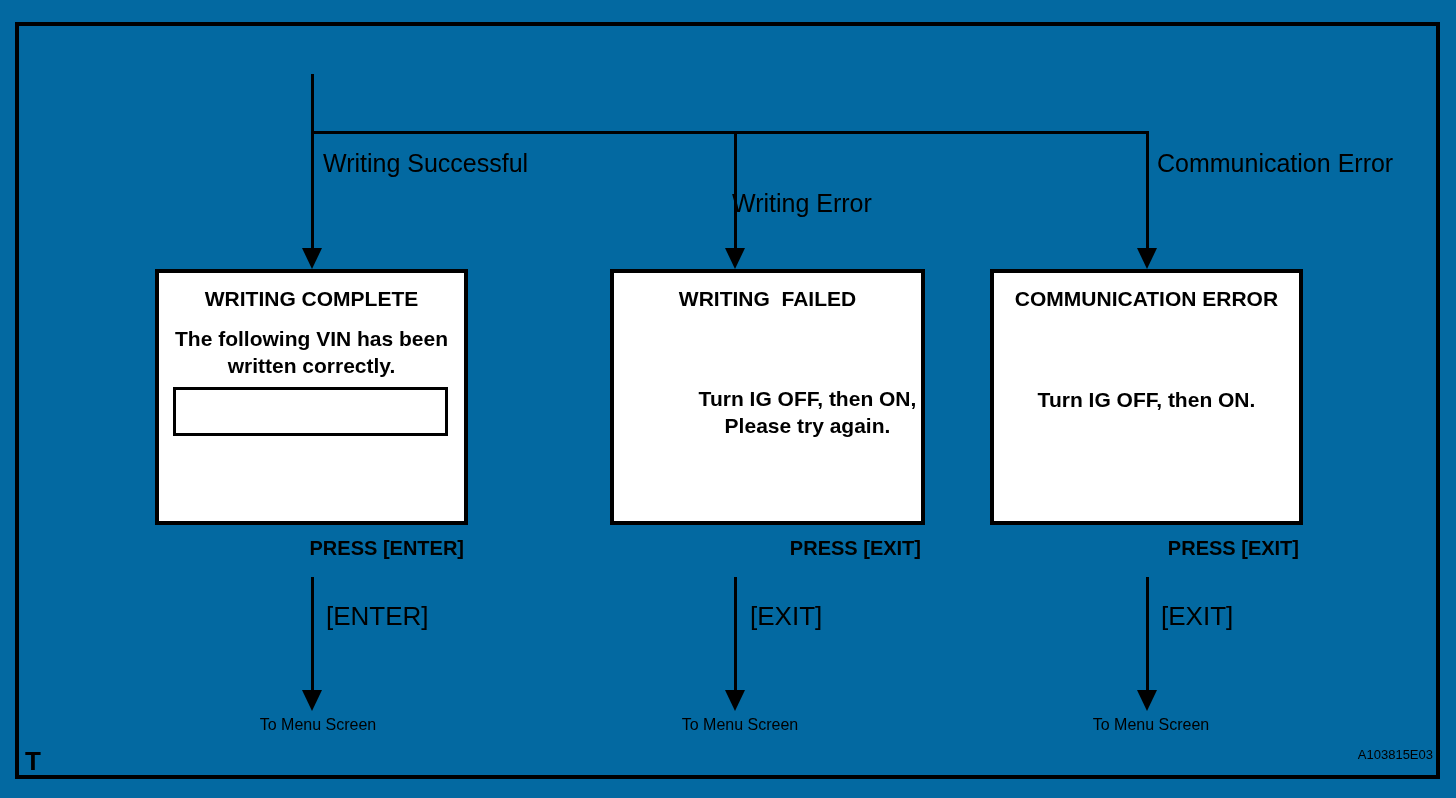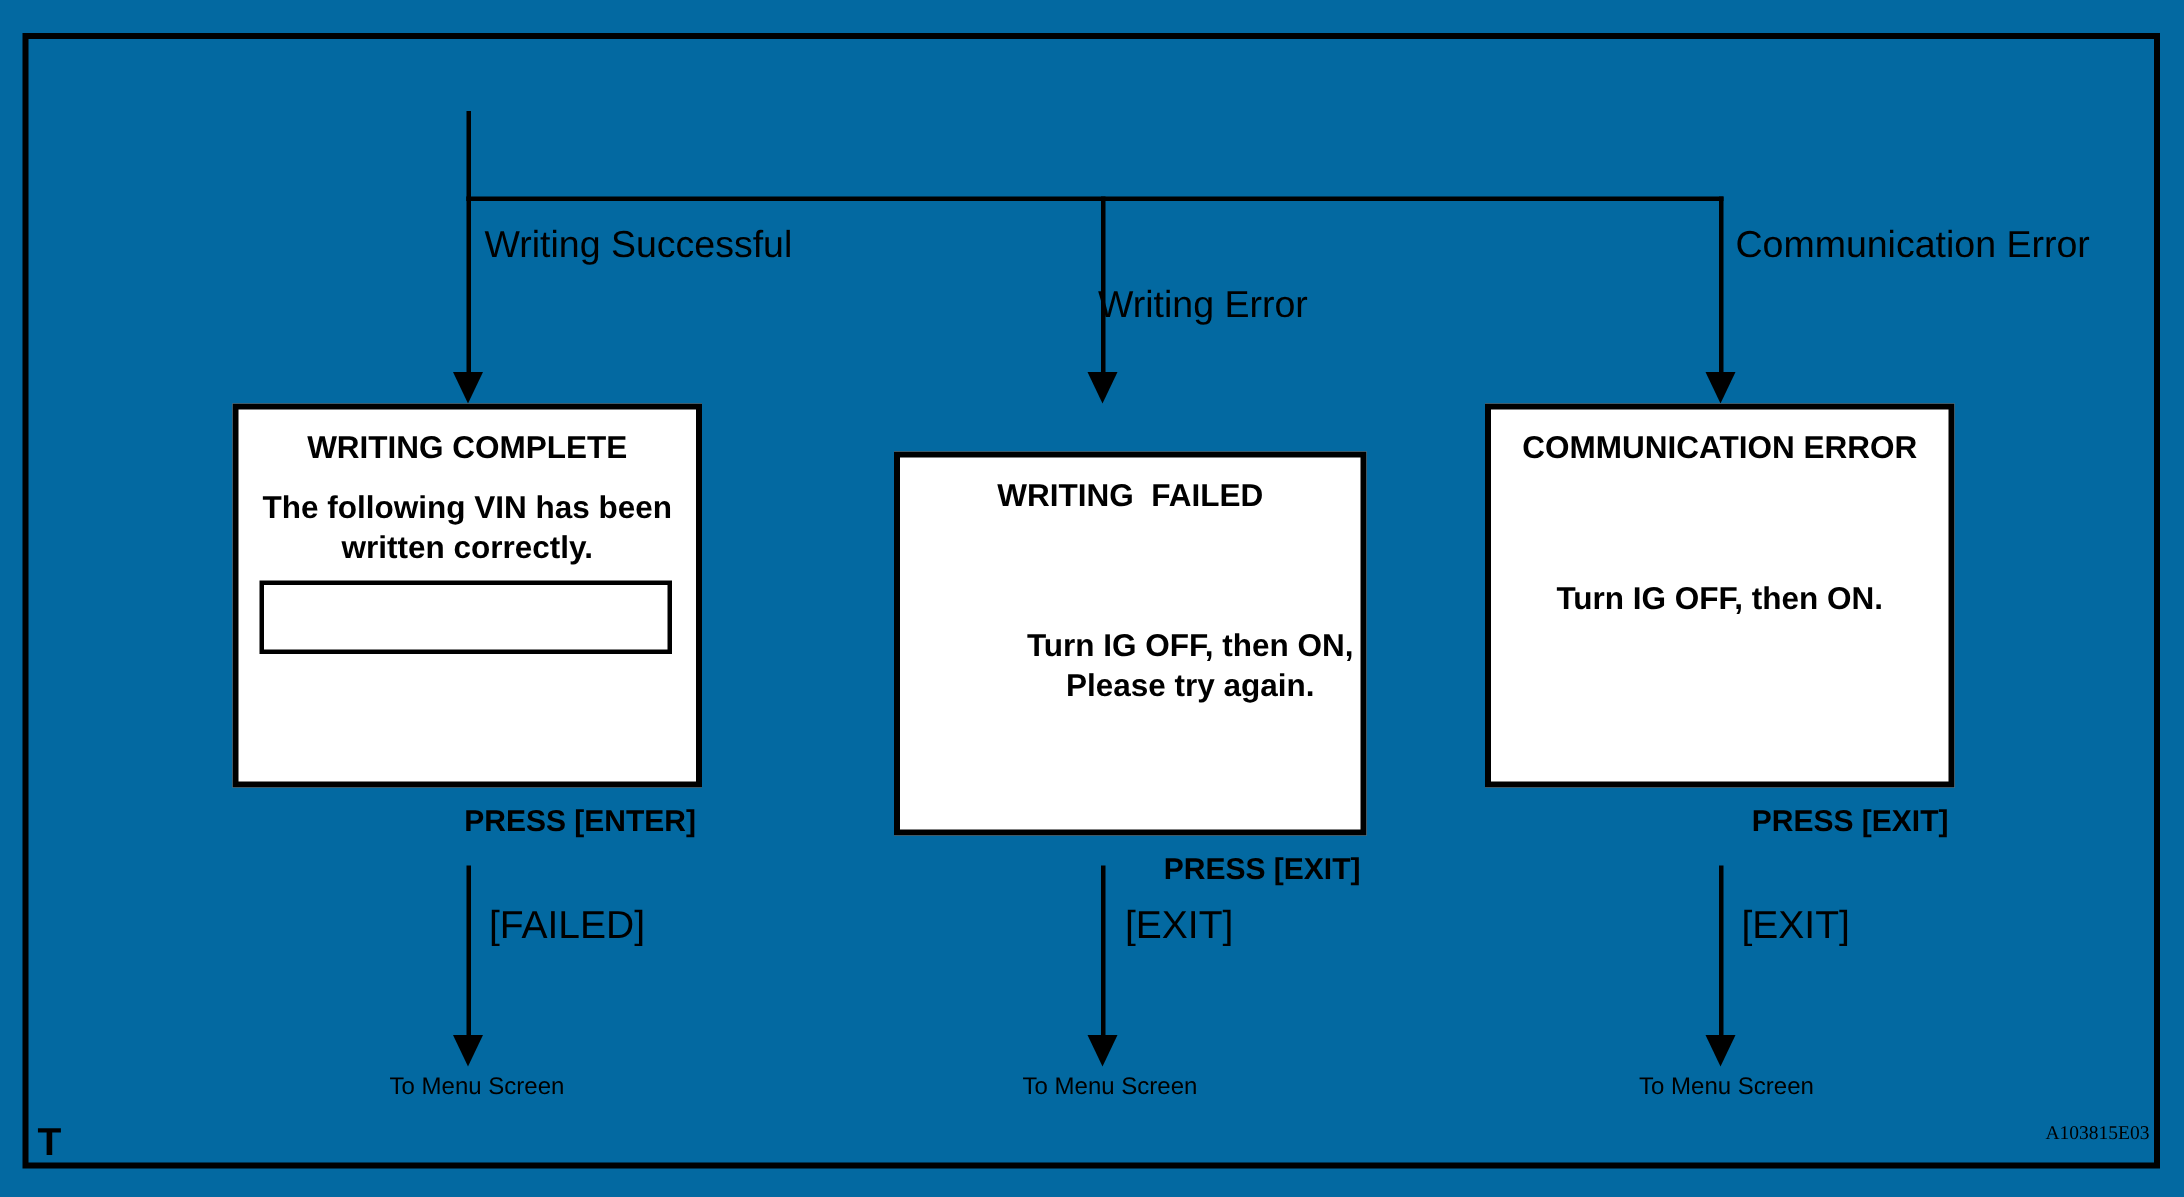--- a/index.html
+++ b/index.html
@@ -96,21 +96,20 @@
     left: 25px; top: 746px;
     font-size: 26px;
     font-weight: bold;
   }
   .figure-code {
     position: absolute;
     left: 1233px; top: 747px;
     width: 200px;
     text-align: right;
     font-size: 13px;
-    font-family: Liberation Serif, serif;
   }
 </style>
 </head>
 <body>
 
 <div class="canvas">
   <div class="frame"></div>
 
   <div class="vline" style="left:311px; top:74px; height:60px;"></div>
 
@@ -130,21 +129,21 @@
   <div class="branch-label" style="left:1157px;">Communication Error</div>
 
   <div class="screen-box" style="left:155px; width:313px;">
     <div class="box-text box-title">WRITING COMPLETE</div>
     <div class="box-text" style="top:52px;">The following VIN has been
 written correctly.</div>
     <div class="vin-field"></div>
     <div class="press-line">PRESS [ENTER]</div>
   </div>
 
-  <div class="screen-box" style="left:596px; width:315px;margin-top:32px;">
+  <div class="screen-box" style="left:610px; width:315px;">
     <div class="box-text box-title">WRITING&nbsp; FAILED</div>
     <div class="box-text" style="top:112px;padding-left:40px;">Turn IG OFF, then ON,
 Please try again.</div>
     <div class="press-line">PRESS [EXIT]</div>
   </div>
 
   <div class="screen-box" style="left:990px; width:313px;">
     <div class="box-text box-title">COMMUNICATION ERROR</div>
     <div class="box-text" style="top:113px;">Turn IG OFF, then ON.</div>
     <div class="press-line">PRESS [EXIT]</div>
@@ -152,21 +151,21 @@
 
   <div class="vline" style="left:311px; top:577px; height:114px;"></div>
   <div class="arrowhead" style="left:302px; top:690px;"></div>
 
   <div class="vline" style="left:734px; top:577px; height:114px;"></div>
   <div class="arrowhead" style="left:725px; top:690px;"></div>
 
   <div class="vline" style="left:1146px; top:577px; height:114px;"></div>
   <div class="arrowhead" style="left:1137px; top:690px;"></div>
 
-  <div class="key-label" style="left:326px;">[FAILED]</div>
+  <div class="key-label" style="left:326px;">[ENTER]</div>
   <div class="key-label" style="left:750px;">[EXIT]</div>
   <div class="key-label" style="left:1161px;">[EXIT]</div>
 
   <div class="dest-label" style="left:168px;">To Menu Screen</div>
   <div class="dest-label" style="left:590px;">To Menu Screen</div>
   <div class="dest-label" style="left:1001px;">To Menu Screen</div>
 
   <div class="corner-label">T</div>
   <div class="figure-code">A103815E03</div>
 </div>

